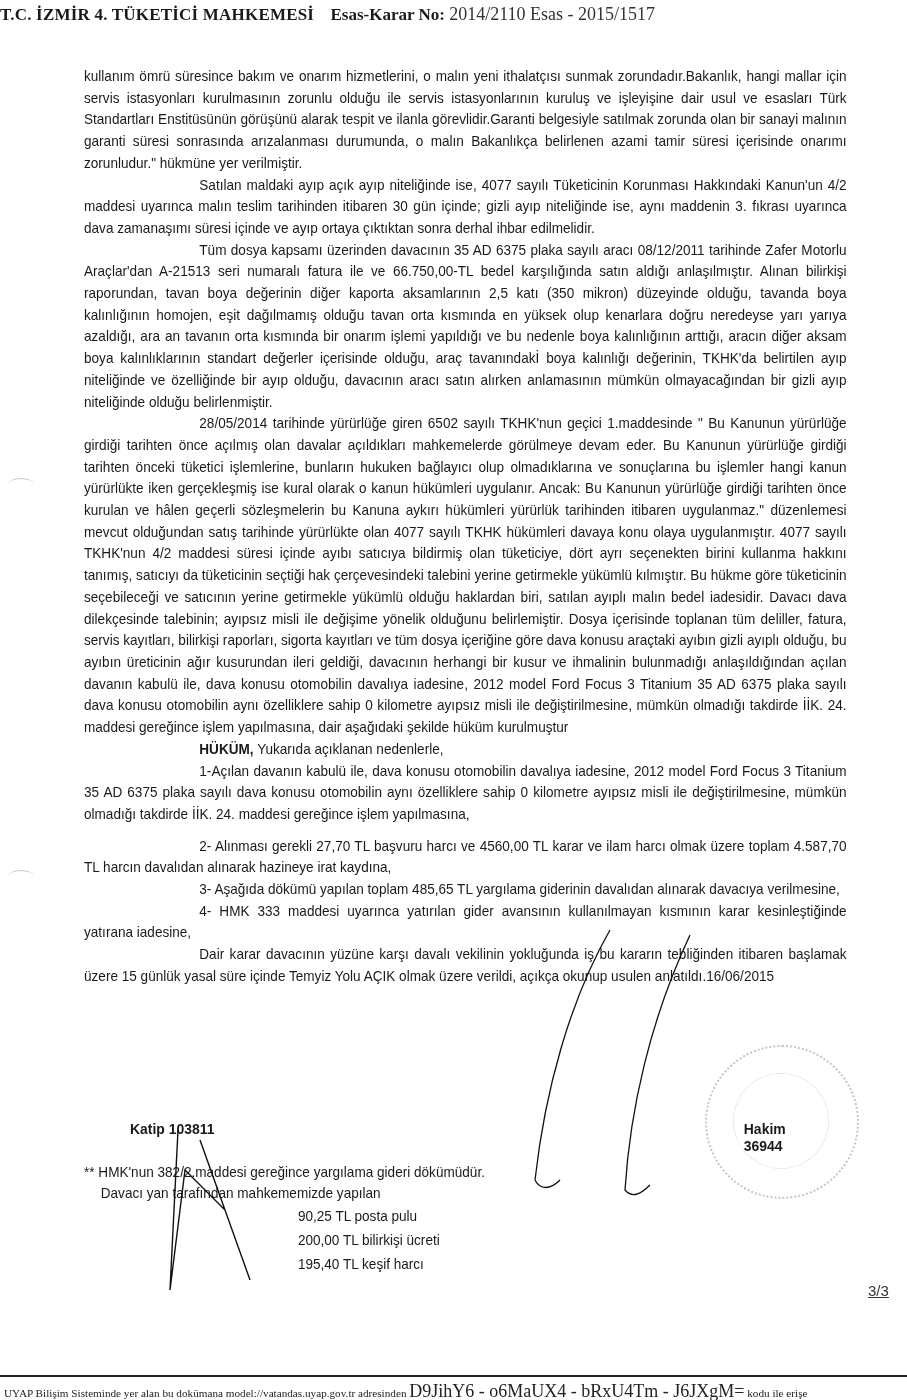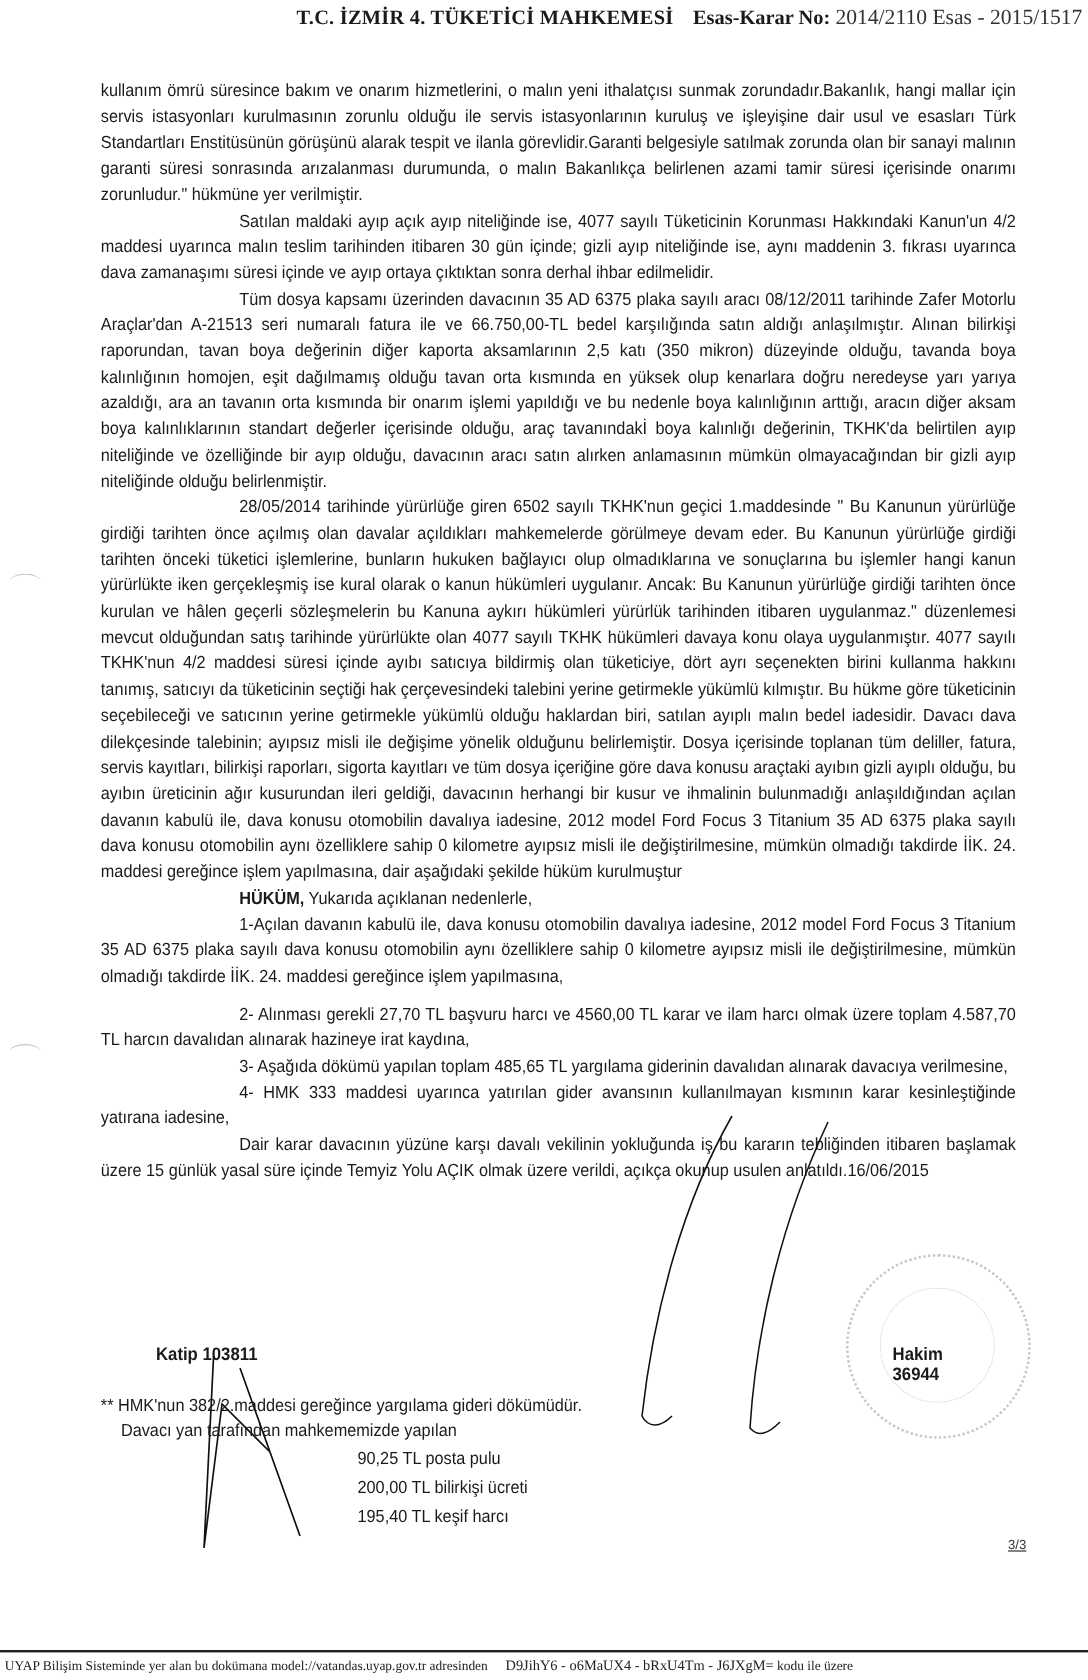--- a/index.html
+++ b/index.html
@@ -1,34 +1,34 @@
 <!DOCTYPE html>
 <html><head>
 <meta charset="utf-8">
 <style>
   html, body { margin: 0; padding: 0; background: #ffffff; }
   body { width: 907px; height: 1400px; position: relative; overflow: hidden; font-family: "Liberation Sans", sans-serif; color: #1a1a1a; }
-  .header { position: absolute; top: 4px; left: 0; width: 902px; text-align: right; font-family: "Liberation Serif", serif; font-size: 17px; white-space: nowrap; }
+  .header { position: absolute; top: 4px; left: 0; width: 902px; text-align: left; font-family: "Liberation Serif", serif; font-size: 17px; white-space: nowrap; }
   .header .court { font-weight: bold; letter-spacing: 0.2px; }
   .header .esas-label { font-weight: bold; margin-left: 12px; }
   .header .esas-value { font-weight: normal; font-size: 18px; color: #333; }
   .body-text { position: absolute; left: 84px; top: 66px; width: 820px; font-size: 14.6px; line-height: 21.7px; text-align: justify; transform: scaleX(0.93); transform-origin: left top; }
   .body-text p { margin: 0; }
   .ind { text-indent: 124px; }
   .gap { height: 10px; }
   .bold { font-weight: bold; }
   .sign-row { position: absolute; top: 1120px; left: 130px; width: 720px; font-size: 15px; font-weight: bold; transform: scaleX(0.93); transform-origin: left top; }
   .sign-row .hakim { position: absolute; left: 660px; top: 0; }
   .costs { position: absolute; top: 1162px; left: 84px; font-size: 14.6px; line-height: 21px; transform: scaleX(0.93); transform-origin: left top; }
   .costs .line2 { padding-left: 18px; }
   .costs .items { padding-left: 230px; line-height: 24px; }
-  .page-num { position: absolute; top: 1282px; left: 840px; font-size: 11px; color: #333; text-decoration: underline; }
+  .page-num { position: absolute; top: 1282px; left: 868px; font-size: 15px; color: #333; text-decoration: underline; }
   .footer-rule { position: absolute; top: 1375px; left: 0; width: 907px; height: 2px; background: #222; }
   .footer { position: absolute; top: 1381px; left: 4px; width: 903px; font-family: "Liberation Serif", serif; font-size: 11.2px; white-space: nowrap; color: #222; }
-  .footer .code { font-size: 12px; margin-left: 12px; }
+  .footer .code { font-size: 18px; }
   .stamp { position: absolute; left: 705px; top: 1045px; width: 150px; height: 150px; border-radius: 50%; border: 2px dotted #b8b8b8; opacity: 0.8; }
   .stamp-inner { position: absolute; left: 26px; top: 26px; width: 94px; height: 94px; border-radius: 50%; border: 1px dotted #c8c8c8; }
   svg.sigs { position: absolute; left: 0; top: 0; width: 907px; height: 1400px; pointer-events: none; }
   .margin-mark { position: absolute; width: 26px; height: 12px; border-top: 1px solid #c5c5c5; border-radius: 50% 50% 0 0; }
 </style>
 </head>
 <body>
 
 <div class="header">
   <span class="court">T.C. İZMİR 4. TÜKETİCİ MAHKEMESİ</span>
@@ -77,14 +77,14 @@
   <path d="M610 930 C570 1000 545 1090 535 1180 C540 1190 550 1190 560 1180" fill="none" stroke="#111" stroke-width="1.3"></path>
   <path d="M690 935 C650 1020 630 1110 625 1190 C632 1198 640 1195 650 1185" fill="none" stroke="#111" stroke-width="1.3"></path>
 </svg>
 
 <div class="page-num">3/3</div>
 
 <div class="footer-rule"></div>
 <div class="footer">
   <span>UYAP Bilişim Sisteminde yer alan bu dokümana model://vatandas.uyap.gov.tr adresinden</span>
   <span class="code">D9JihY6 - o6MaUX4 - bRxU4Tm - J6JXgM=</span>
-  <span>kodu ile üzere</span>
+  <span>kodu ile erişe</span>
 </div>
 
 </body></html>

